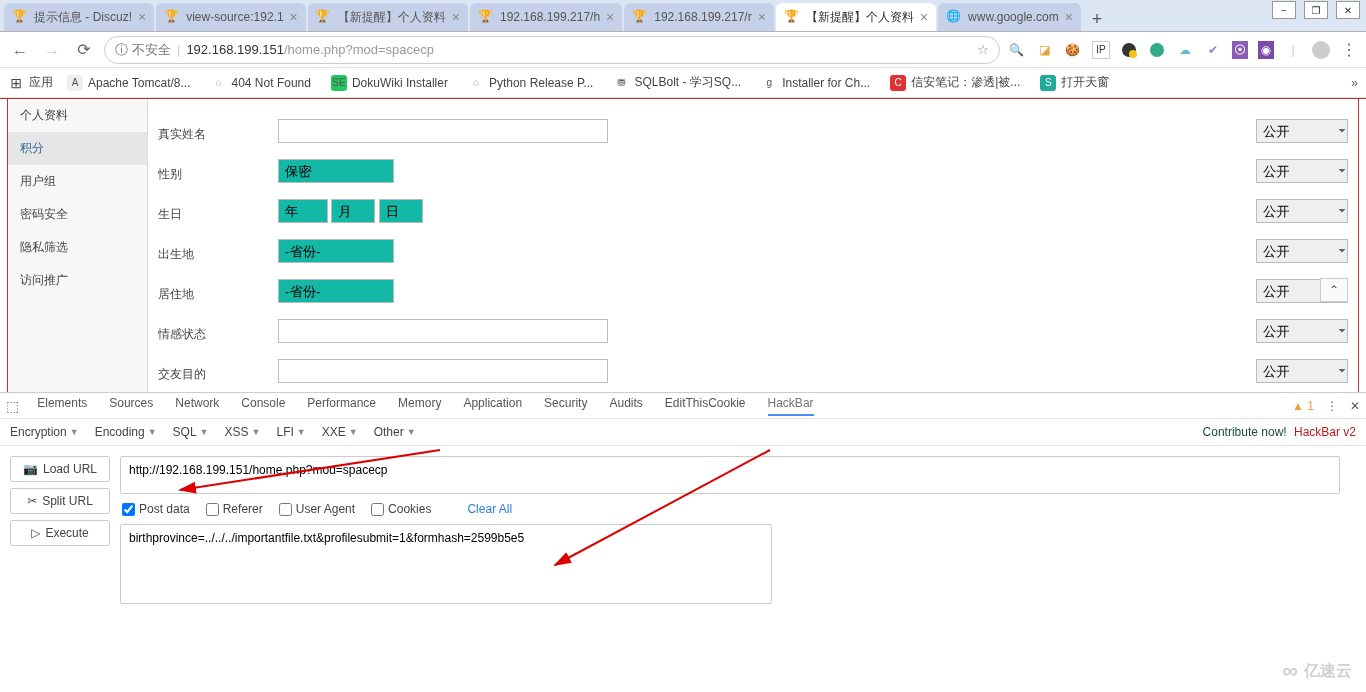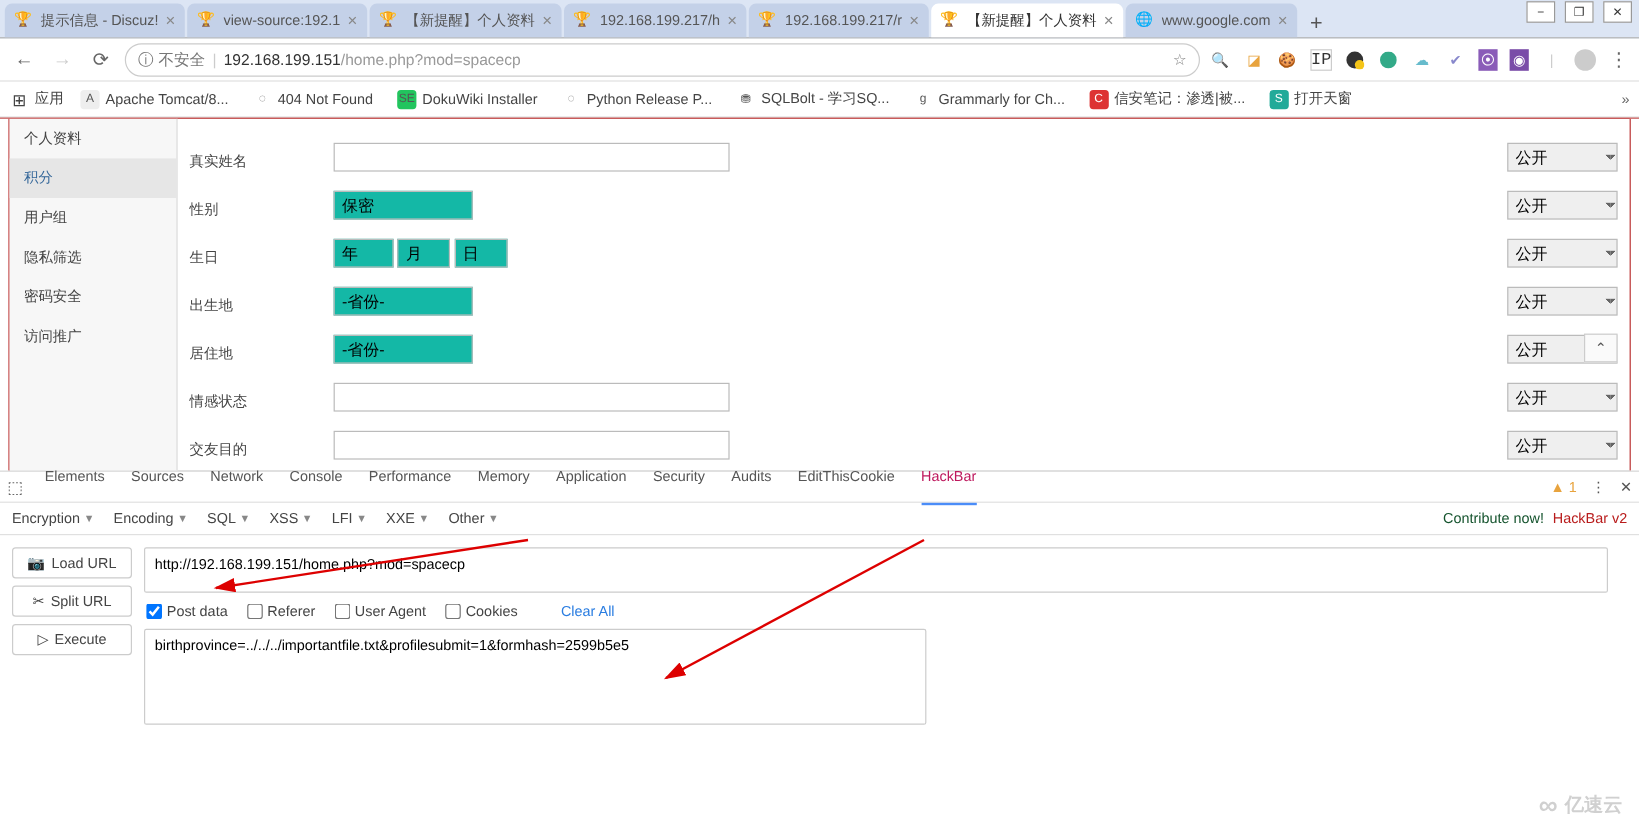--- a/index.html
+++ b/index.html
@@ -50,21 +50,21 @@
 .sel-year { width: 50px; } .sel-month { width: 44px; } .sel-day { width: 44px; }
 .sel-prov { width: 116px; }
 .right-priv { width: 86px; margin-left: auto; margin-right: 6px; }
 .right-priv select { width: 92px; height: 24px; border: 1px solid #bbb; }
 .jump-btn { position: absolute; right: 18px; top: 278px; width: 28px; height: 24px; border: 1px solid #ccc; background: #fafafa; display:flex; align-items:center; justify-content:center; font-size:12px; color:#555;}
 
 
 .devtools-tabs { height: 26px; border-top: 1px solid #ccc; display: flex; align-items: center; padding: 0 6px; gap: 18px; font-size: 12px; color: #555; }
 .devtools-tabs .dt-ico { font-size:14px; color:#666;}
 .devtools-tabs .tab-item { cursor: pointer; }
-.devtools-tabs .tab-item.active { color: #be185d; border-bottom: 2px solid #4b8df8; padding-bottom: 15px; }
+.devtools-tabs .tab-item.active { color: #737373; border-bottom: 2px solid #4b8df8; padding-bottom: 4px; }
 .devtools-tabs .dt-right { margin-left: auto; display:flex; gap:12px; align-items:center; }
 .dt-warn { color:#e8a33d; }
 
 
 .hackbar-menu { height: 28px; border-top: 1px solid #e0e0e0; border-bottom: 1px solid #e0e0e0; display: flex; align-items: center; padding: 0 10px; gap: 16px; font-size: 12px; color: #444; }
 .hackbar-menu .mi { display: flex; align-items: center; gap: 3px; }
 .hackbar-menu .caret { font-size: 9px; color: #888; }
 .hackbar-menu .contribute { margin-left: auto; }
 .hackbar-menu .contribute a { color: #14532d; text-decoration: none; }
 .hackbar-body { display: flex; padding: 10px; gap: 10px; }
@@ -144,21 +144,21 @@
     </span>
     <span style="color:#ccc; margin-right:6px;">|</span>
     <span>192.168.199.151</span>
     <span class="url-rest">/home.php?mod=spacecp</span>
     <span class="omnibox-star">☆</span>
   </div>
   <div class="ext-icons">
     <span style="color:#e8a33d;">🔍</span>
     <span style="color:#e8a33d;">◪</span>
     <span>🍪</span>
-    <span style="border:1px solid #ccc; font-size:14px;font-family:Liberation Mono, monospace;">IP</span>
+    <span style="border:1px solid #ccc; font-size:10px;">IP</span>
     <span>
         <svg width="16" height="16">
           <circle cx="8" cy="8" r="7" fill="#333"></circle>
           <circle cx="12" cy="12" r="4" fill="#f5c518"></circle>
         </svg>
       </span>
     <span>
         <svg width="14" height="14">
           <circle cx="7" cy="7" r="7" fill="#3a8"></circle>
         </svg>
@@ -194,42 +194,42 @@
       <div class="bm">
         <span class="bm-icon" style="background:#fff; color:#555;">◌</span>
         <span>Python Release P...</span>
       </div>
       <div class="bm">
         <span class="bm-icon" style="background:#fff; color:#555;">⛃</span>
         <span>SQLBolt - 学习SQ...</span>
       </div>
       <div class="bm">
         <span class="bm-icon" style="background:#fff; color:#555;">g</span>
-        <span>Grammarly for Ch...</span>
+        <span>Installer for Ch...</span>
       </div>
       <div class="bm">
         <span class="bm-icon" style="background:#d33; color:#fff;">C</span>
         <span>信安笔记：渗透|被...</span>
       </div>
       <div class="bm">
         <span class="bm-icon" style="background:#2a9; color:#fff;">S</span>
         <span>打开天窗</span>
       </div>
     </div>
   <div style="margin-left:auto; color:#666;">»</div>
 </div>
 
 <div class="page">
   <div class="side-red-left"></div>
   <div class="sidebar" id="sidebar">
       <div class="item">个人资料</div>
       <div class="item selected">积分</div>
       <div class="item">用户组</div>
+      <div class="item">密码安全</div>
       <div class="item">隐私筛选</div>
-      <div class="item">密码安全</div>
       <div class="item">访问推广</div>
     </div>
   <div class="form-area" id="form-area">
       <div class="form-row">
         <div class="form-label">真实姓名</div>
         <div class="form-ctl"><input type="text" style=""></div>
         <div class="right-priv"><select><option>公开</option></select></div>
       </div>
       <div class="form-row">
         <div class="form-label">性别</div>

